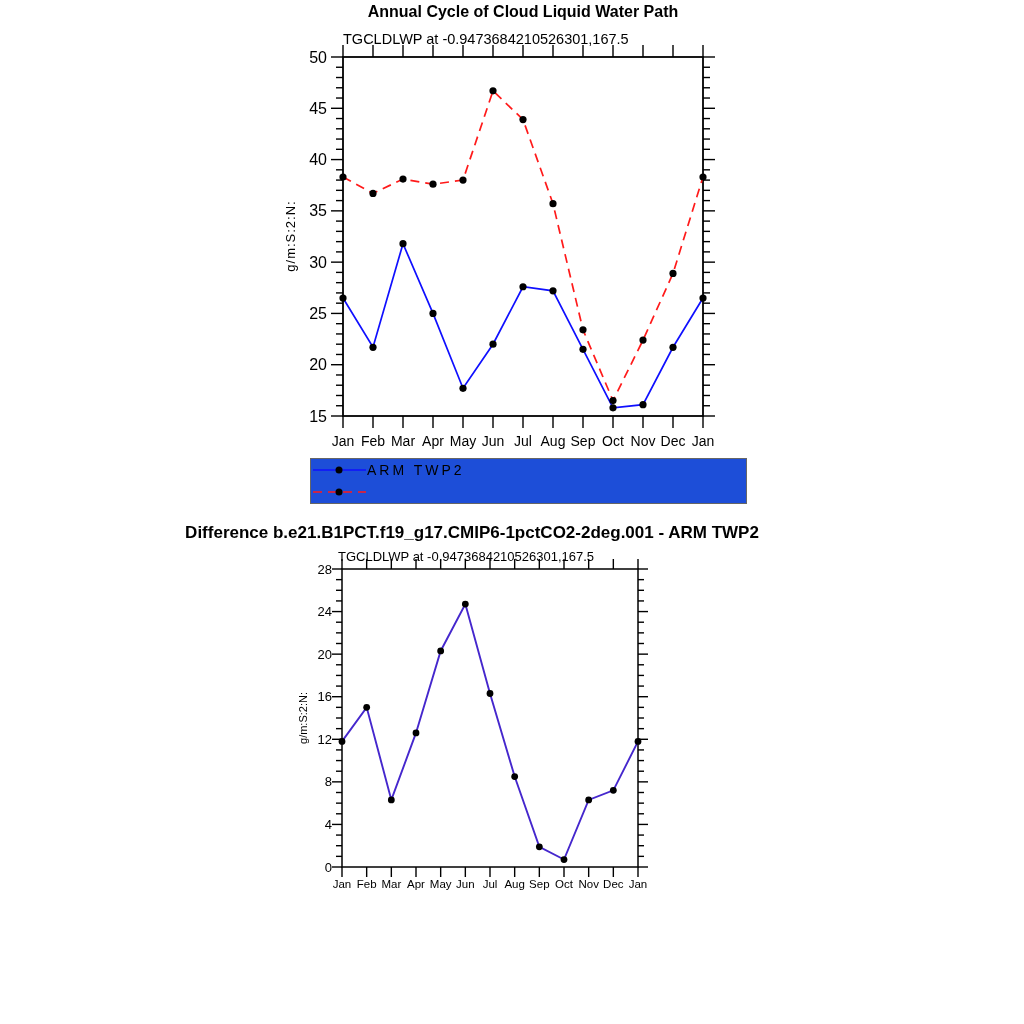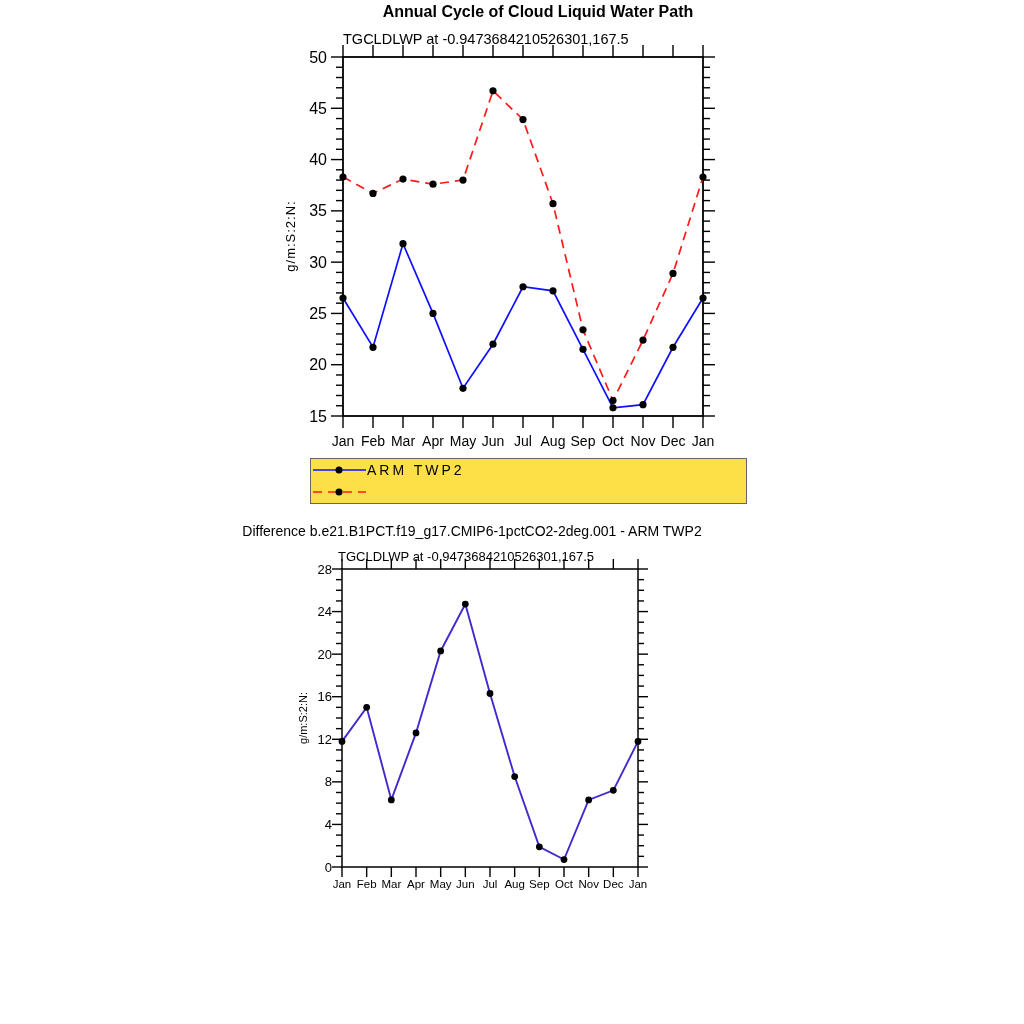--- a/index.html
+++ b/index.html
@@ -1,31 +1,31 @@
 <!DOCTYPE html>
 <html><head>
 <meta charset="utf-8">
 <style>
   html,body{margin:0;padding:0;}
   body{
     width:1024px;height:1024px;position:relative;background:#ffffff;
     font-family:"Liberation Sans",sans-serif;color:#000;overflow:hidden;
   }
   .abs{position:absolute;white-space:nowrap;}
-  #chart1-title{left:538px;top:3px;transform:translateX(-50%);font-size:16px;font-weight:bold;}
+  #chart1-title{left:523px;top:3px;transform:translateX(-50%);font-size:16px;font-weight:bold;}
   #chart1-subtitle{left:343px;top:31px;font-size:14.5px;}
   #chart1-ylabel{left:290px;top:236px;transform:translate(-50%,-50%) rotate(-90deg);font-size:13px;letter-spacing:1px;}
-  #chart2-title{left:472px;top:523px;transform:translateX(-50%);font-size:14px;font-weight:normal;}
+  #chart2-title{left:472px;top:523px;transform:translateX(-50%);font-size:17px;font-weight:bold;}
   #chart2-subtitle{left:338px;top:549px;font-size:13px;}
   #chart2-ylabel{left:303px;top:718px;transform:translate(-50%,-50%) rotate(-90deg);font-size:11px;}
   #plot-svg{position:absolute;left:0;top:0;}
   #plot-svg text{font-family:"Liberation Sans",sans-serif;fill:#000;}
   #legend{
     left:310px;top:458px;width:437px;height:46px;border:1px solid #666;
-    box-sizing:border-box;background:#fde047;display:flex;flex-direction:column;justify-content:center;
+    box-sizing:border-box;background:#1d4ed8;display:flex;flex-direction:column;justify-content:center;
   }
   .legend-row{display:flex;align-items:center;height:22px;font-size:14px;}
   .legend-sample{flex:0 0 53px;width:53px;height:14px;margin-left:2px;}
   .legend-label{margin-left:1px;}
   .legend-row:first-child .legend-label{letter-spacing:3px;}
   .legend-row:last-child .legend-label{letter-spacing:0.4px;}
 </style>
 </head>
 <body>
 

